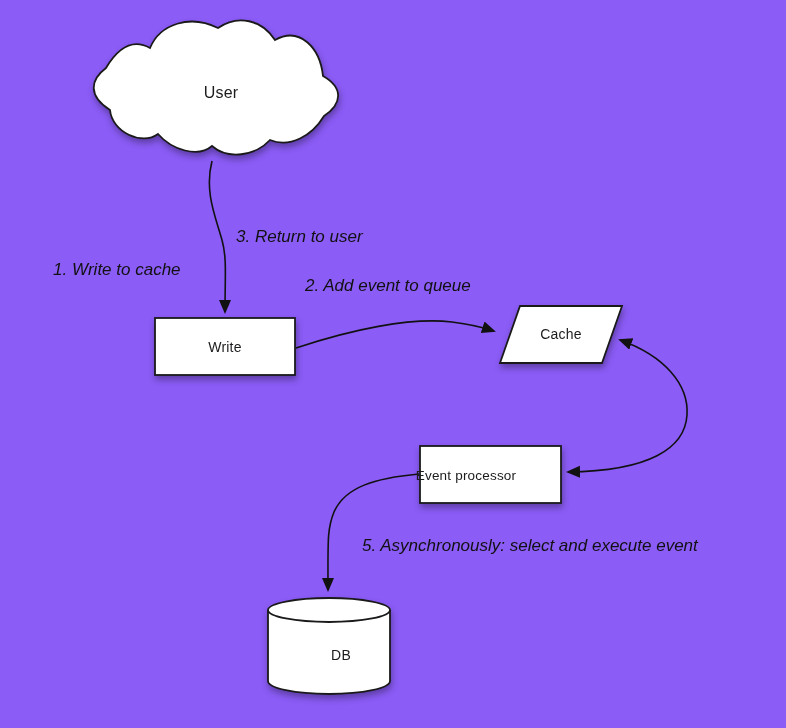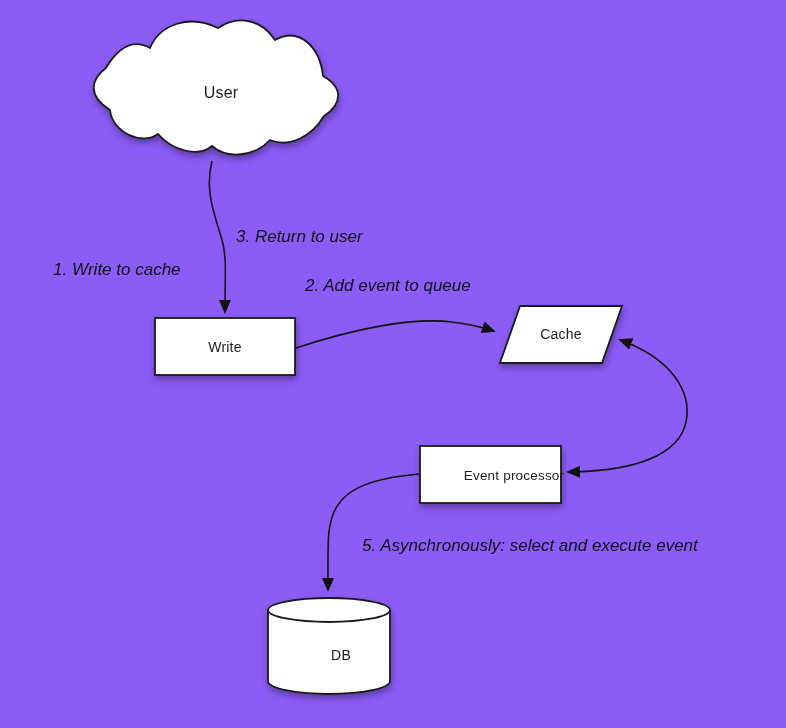--- a/index.html
+++ b/index.html
@@ -87,21 +87,21 @@
 
     <path d="M 419 474 C 375 478, 345 487, 334 512 C 327 529, 328 542, 328 590" fill="none" stroke="#111111" stroke-width="1.6" marker-end="url(#arrow)"></path>
   </svg>
 
   <div class="node-label user-size" style="left:221px; top:93px;">User</div>
 
   <div class="node-label" style="left:225px; top:347px;">Write</div>
 
   <div class="node-label" style="left:561px; top:334px;">Cache</div>
 
-  <div class="node-label ep-size" style="left:514px; top:475px;">Event processor</div>
+  <div class="node-label ep-size" style="left:466px; top:475px;">Event processor</div>
 
   <div class="node-label" style="left:341px; top:655px;">DB</div>
 
   <div class="edge-label" style="left:53px; top:260px;">1. Write to cache</div>
 
   <div class="edge-label" style="left:305px; top:276px;">2. Add event to queue</div>
 
   <div class="edge-label" style="left:236px; top:227px;">3. Return to user</div>
 
   <div class="edge-label" style="left:362px; top:536px;">5. Asynchronously: select and execute event</div>

